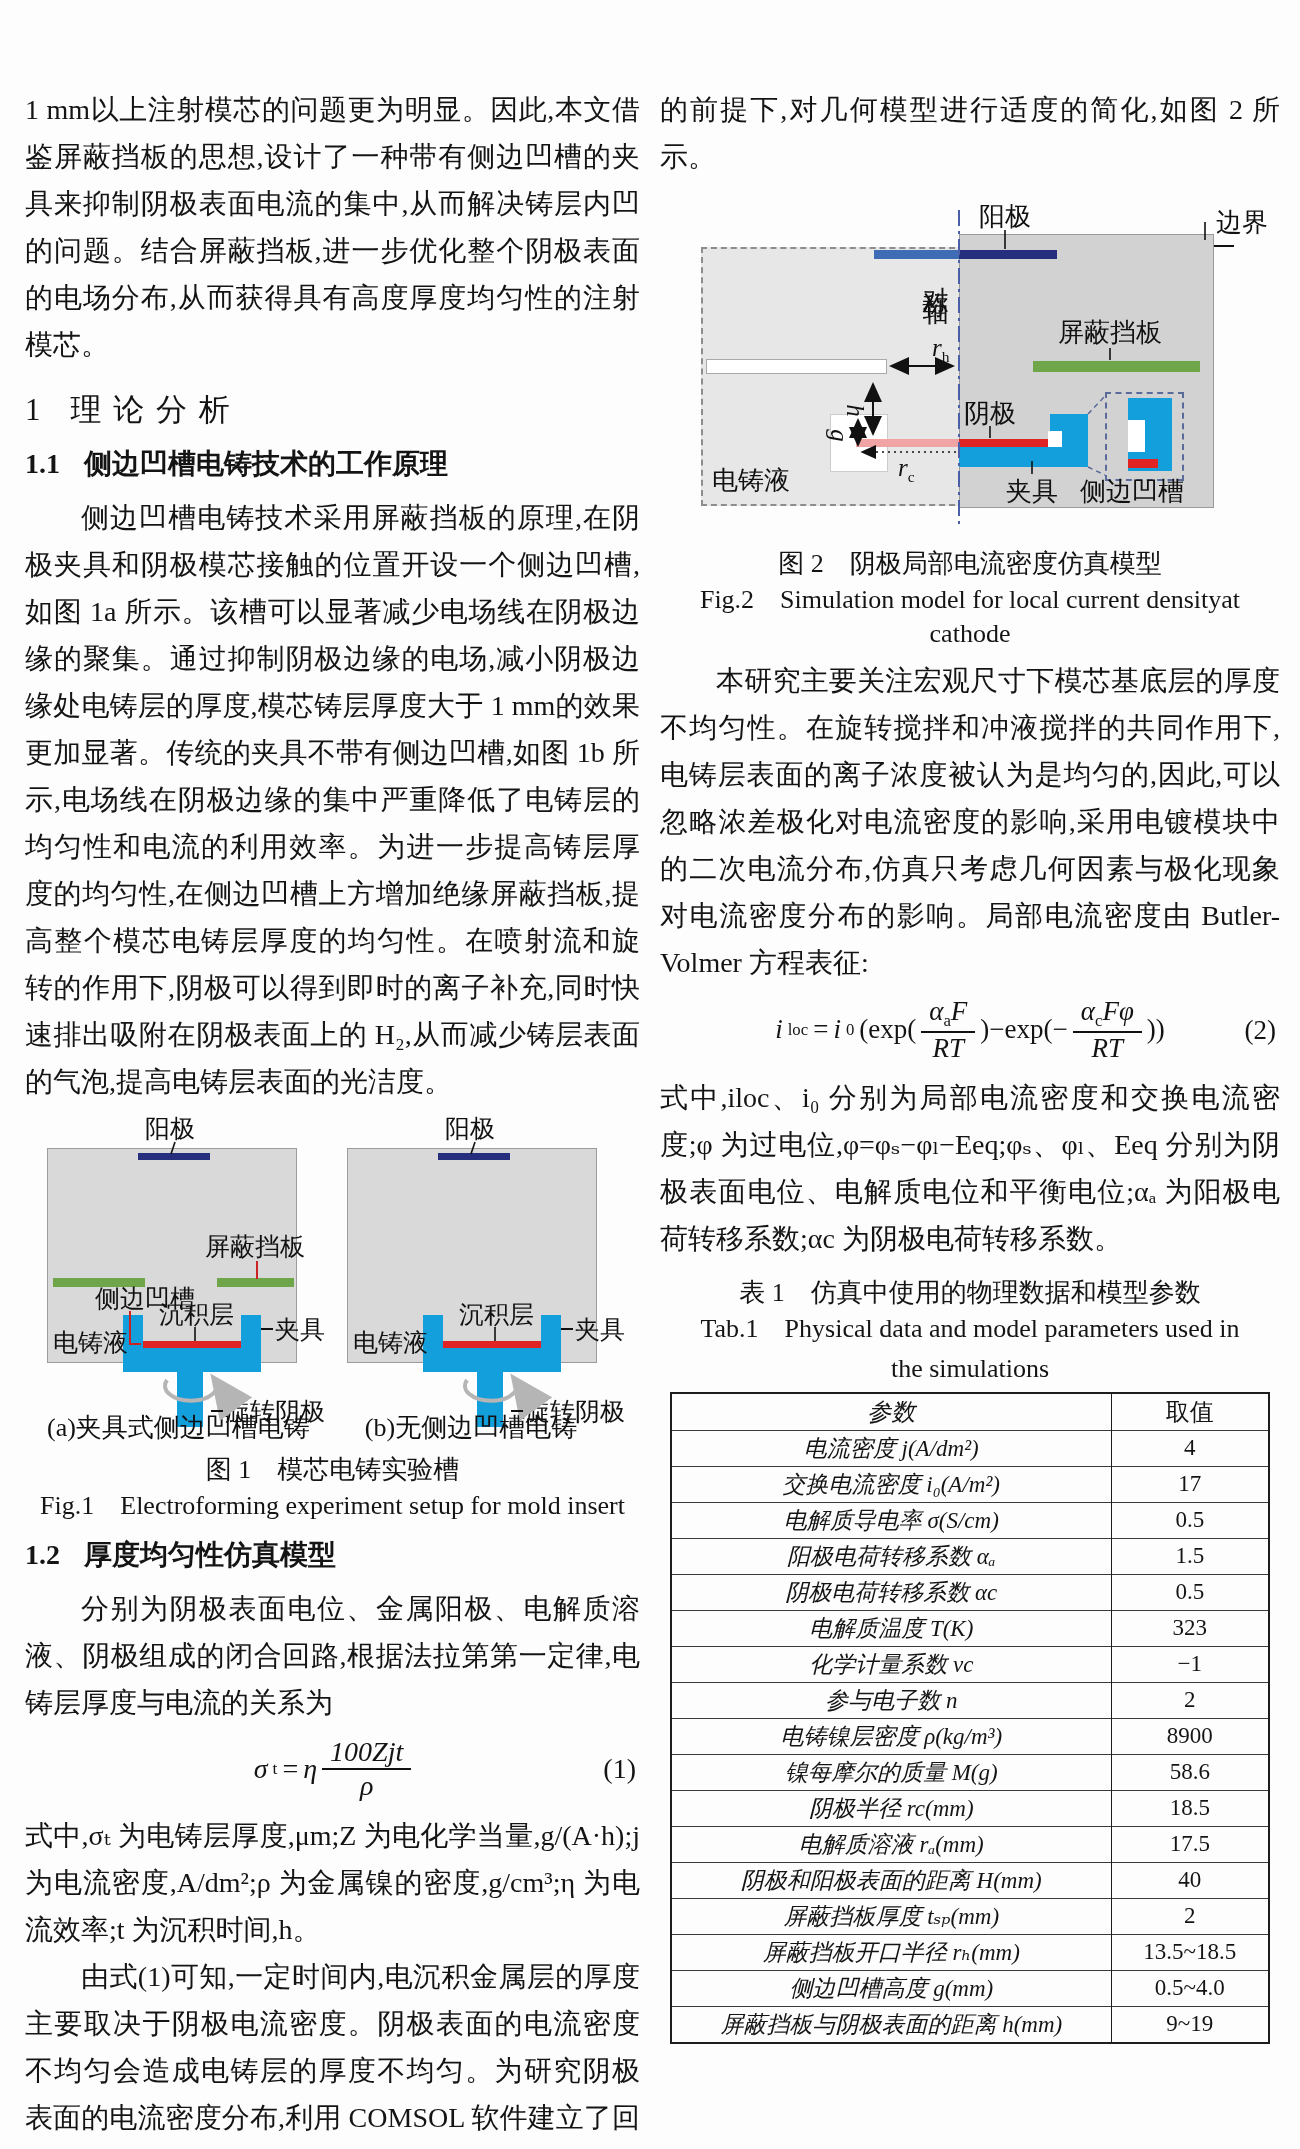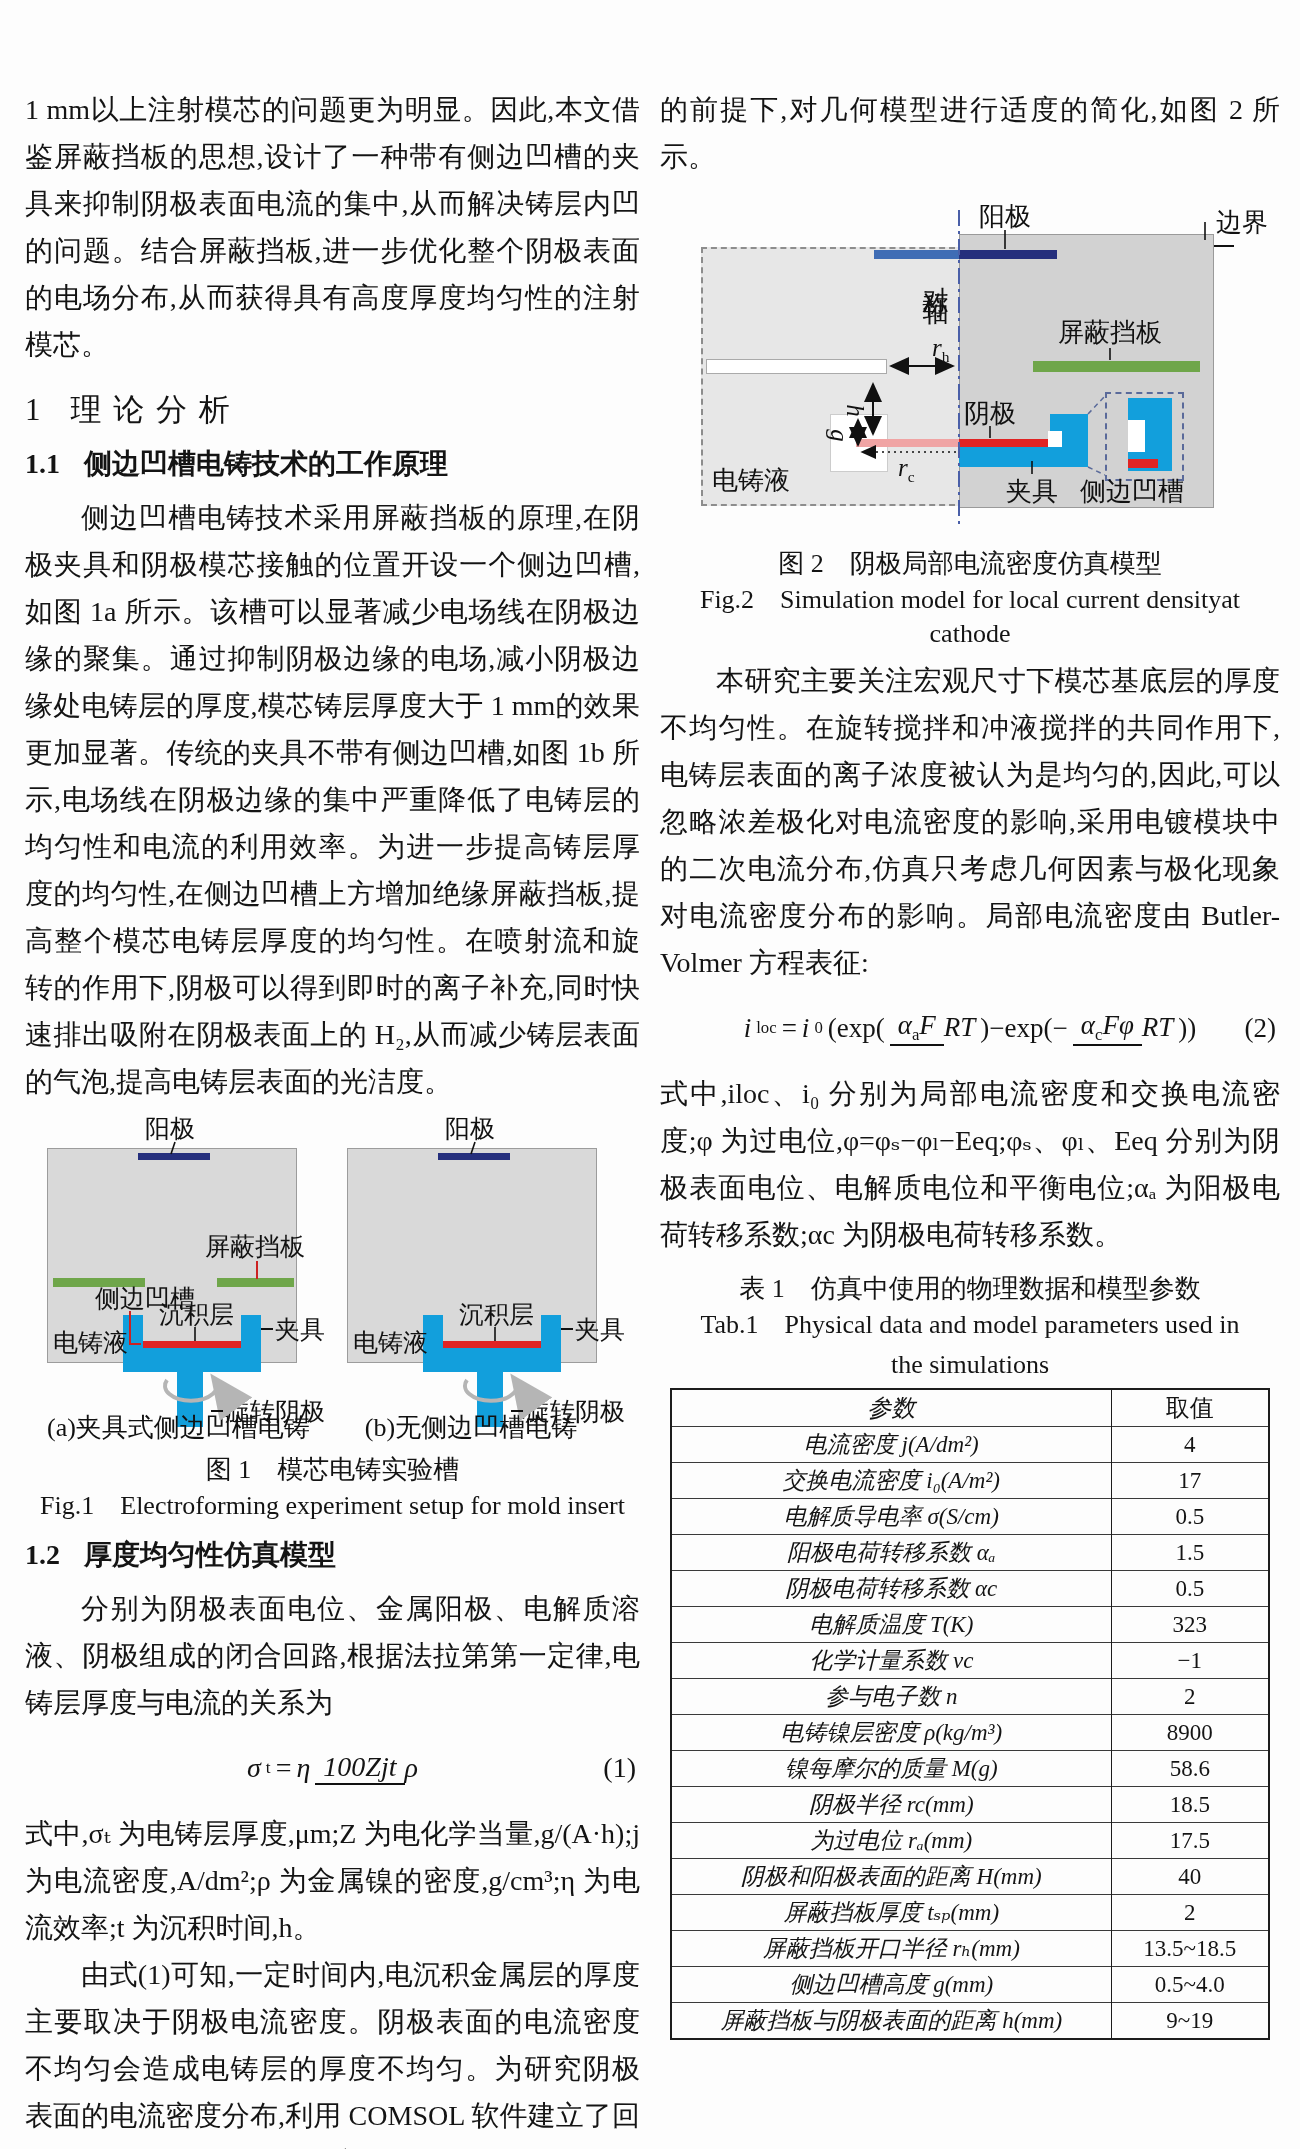--- a/index.html
+++ b/index.html
@@ -28,21 +28,21 @@
   .f2-dark{position:absolute;background:#d2d2d2;border:1px solid #9a9a9a;}
   .vlabel{writing-mode:vertical-rl;text-orientation:upright;letter-spacing:6px;}
   .dim{font-style:italic;font-size:25px;}
   .dim .sb{font-style:normal;}
   .rot{transform:rotate(90deg);}
   .sb{font-size:0.62em;vertical-align:sub;}
   
   .eq{position:relative;font-size:28px;margin:10px 0;min-height:64px;display:flex;align-items:center;}
   .eq .ebody{margin:0 auto;display:inline-flex;align-items:center;gap:5px;}
   .eq .tag{position:absolute;right:4px;top:50%;transform:translateY(-50%);}
-  .frac{display:inline-flex;align-items:center;line-height:1.15;justify-content:flex-end;}
+  .frac{display:inline-flex;flex-direction:column;align-items:center;line-height:1.15;justify-content:flex-end;}
   .frac .num{padding:0 8px;border-bottom:2px solid #111;}
   .var{font-style:italic;}
   
   table.ptable{width:600px;margin:4px auto 0;border-collapse:collapse;border:2.5px solid #1d1d1d;
                font-size:23px;table-layout:fixed;}
   table.ptable td,table.ptable th{border-top:1.2px solid #3a3a3a;padding:2px 4px;text-align:center;
                height:28px;font-weight:400;overflow:hidden;white-space:nowrap;}
   table.ptable .c1{width:72%;border-right:1.6px solid #1d1d1d;font-style:italic;}
   table.ptable tr.hdr th{font-size:24px;}
 </style>
@@ -281,21 +281,21 @@
           </tr>
       <tr>
             <td class="c1">镍每摩尔的质量 M(g)</td>
             <td>58.6</td>
           </tr>
       <tr>
             <td class="c1">阴极半径 rc(mm)</td>
             <td>18.5</td>
           </tr>
       <tr>
-            <td class="c1">为过电位 rₐ(mm)</td>
+            <td class="c1">电解质溶液 rₐ(mm)</td>
             <td>17.5</td>
           </tr>
       <tr>
             <td class="c1">阴极和阳极表面的距离 H(mm)</td>
             <td>40</td>
           </tr>
       <tr>
             <td class="c1">屏蔽挡板厚度 tₛₚ(mm)</td>
             <td>2</td>
           </tr>

